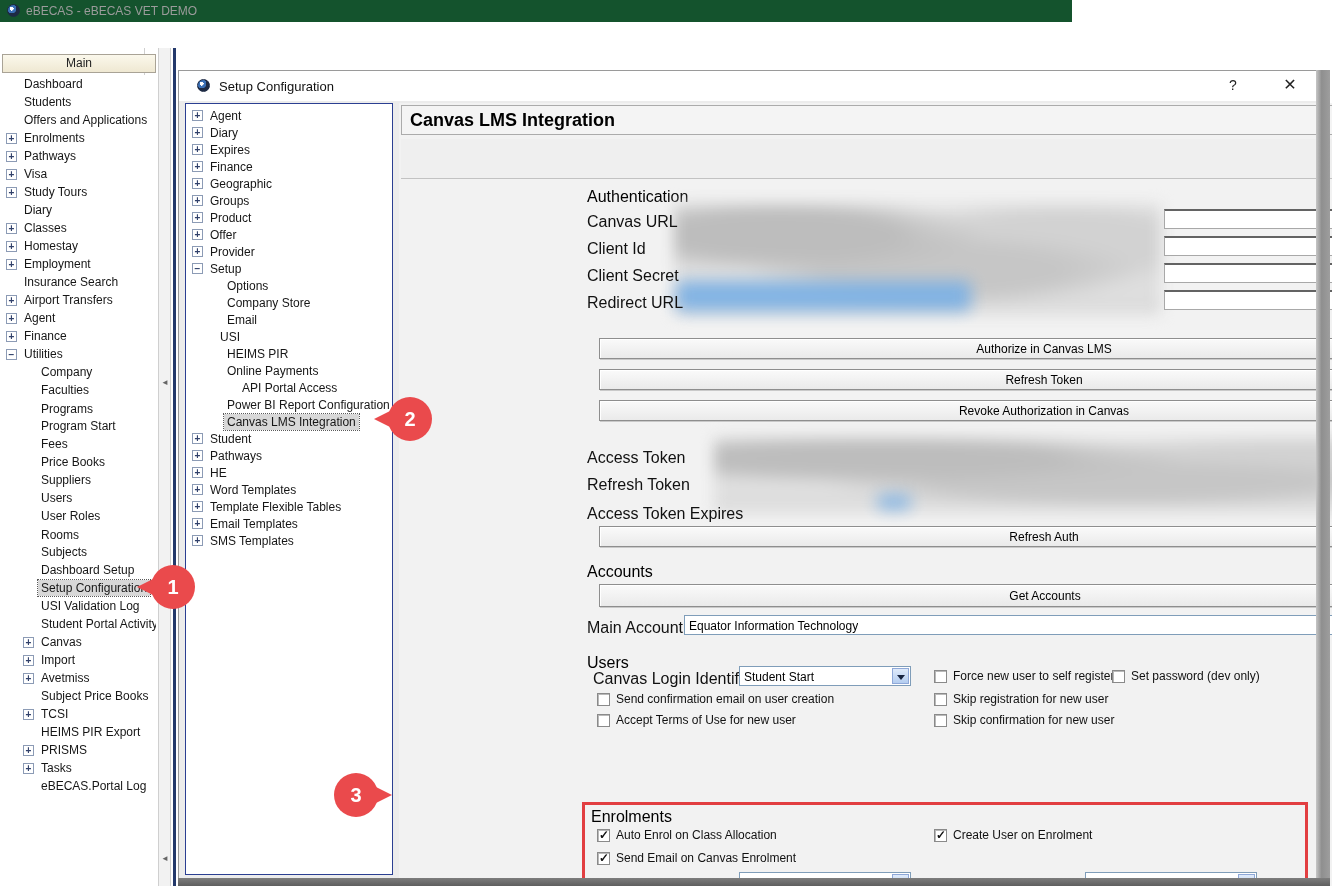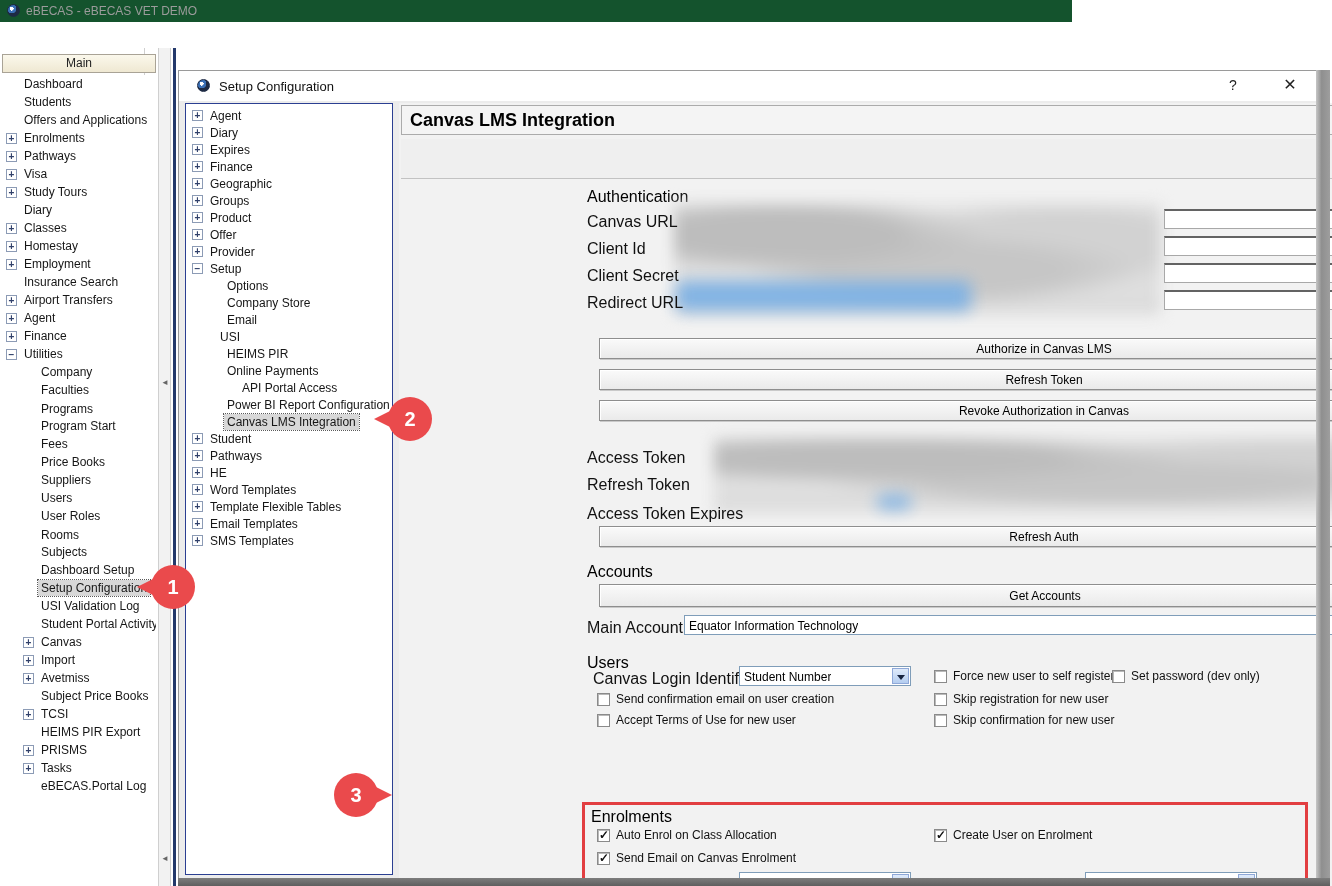--- a/index.html
+++ b/index.html
@@ -452,21 +452,21 @@
       <div class="wbtn" style="left:200px;top:481px;width:892px;height:23px;">Get Accounts</div>
       <div class="flabel" style="left:188px;top:516px;">Main Account</div>
       <div class="dd" style="left:285px;top:512px;width:801px;">
         <span class="ddv">Equator Information Technology</span>
 
       </div>
 
       <div class="sechead" style="left:188px;top:551px;">Users</div>
       <div class="flabel" style="left:194px;top:567px;">Canvas Login Identifier</div>
       <div class="dd" style="left:340px;top:563px;width:172px;">
-        <span class="ddv">Student Number</span>
+        <span class="ddv">Student Start</span>
         <span class="dda"></span>
       </div>
       <label class="cb" style="left:535px;top:566px;">
         <span class="box"></span>
         <span>Force new user to self register</span>
       </label>
       <label class="cb" style="left:713px;top:566px;">
         <span class="box"></span>
         <span>Set password (dev only)</span>
       </label>

